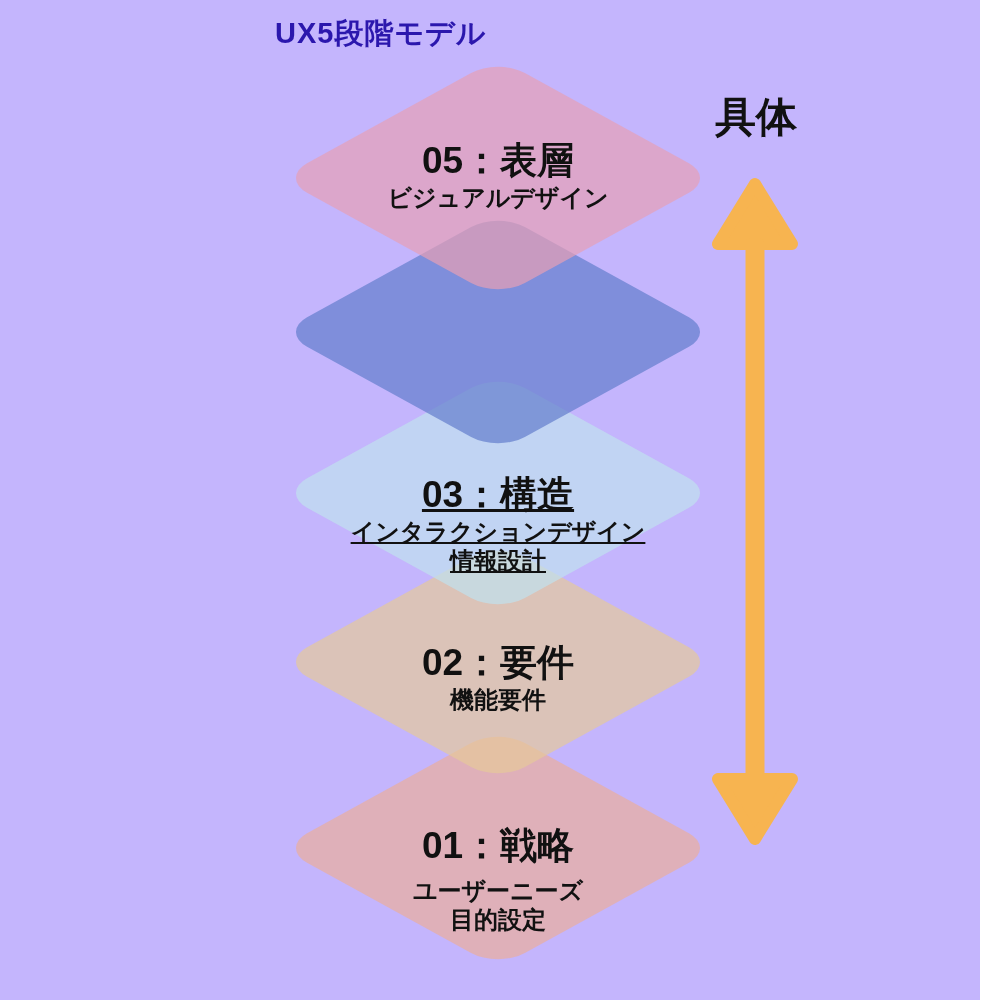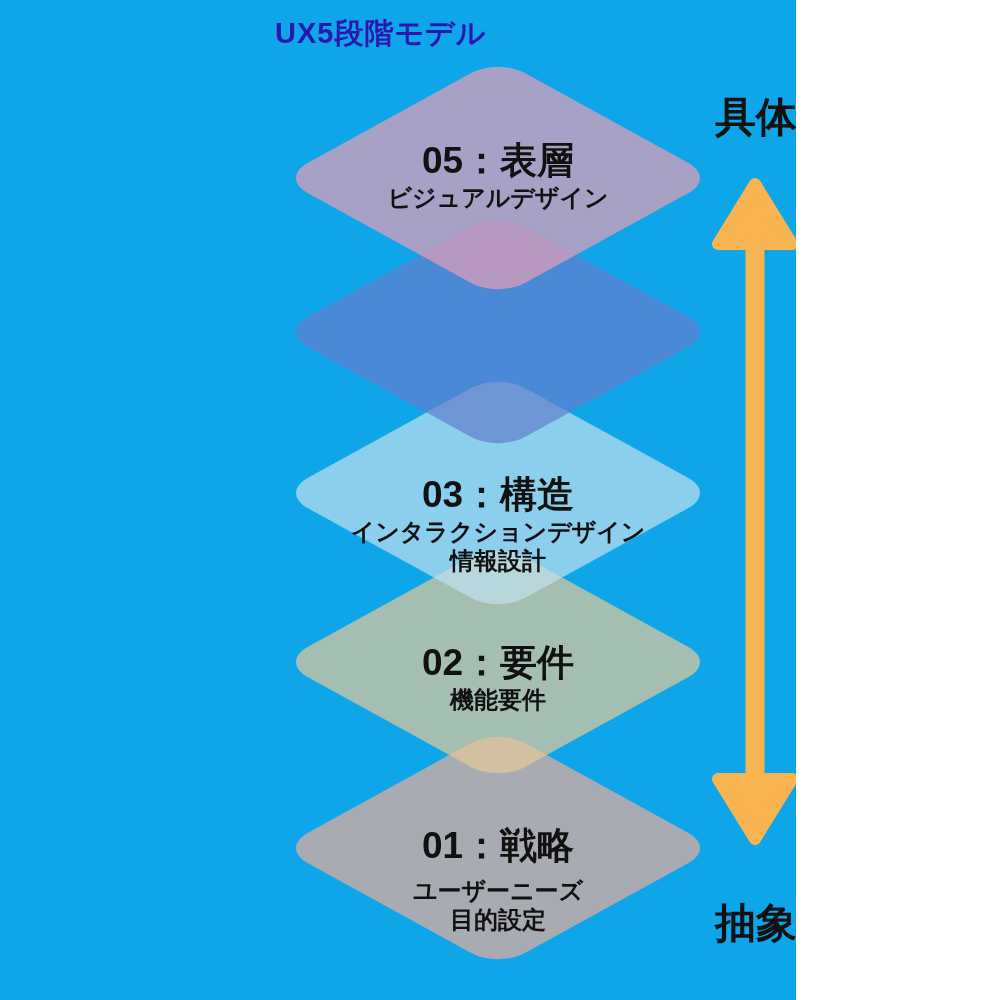--- a/index.html
+++ b/index.html
@@ -1,20 +1,20 @@
 <!DOCTYPE html>
 <html><head>
 <meta charset="utf-8">
 <style>
   html, body { margin: 0; padding: 0; background: #ffffff; }
   .canvas {
     position: relative;
-    width: 796px;
+    width: 980px;
     height: 1000px;
-    background: #0ea5e9;
+    background: #c4b5fd;
     overflow: hidden;
     font-family: "Liberation Sans", "DejaVu Sans", sans-serif;
   }
 
   .title {
     position: absolute;
     left: 275px;
     top: 14px;
     margin: 0;
     font-size: 29px;
@@ -43,21 +43,21 @@
     position: absolute;
     left: 498px;
     transform: translateX(-50%);
     width: 480px;
     text-align: center;
     color: #111111;
     z-index: 60;
   }
   .t5 { top: 139px; }
   .t4 { top: 301px; }
-  .t3 { top: 473px; }
+  .t3 { top: 473px; text-decoration: underline; }
   .t2 { top: 641px; }
   .t1 { top: 824px; }
   .heading {
     font-size: 37px;
     font-weight: 800;
     line-height: 44px;
   }
   .subs div {
     font-size: 24px;
     font-weight: 700;
@@ -137,15 +137,14 @@
     </div>
   </div>
 
   <svg class="arrow" viewBox="0 0 110 690" style="--arrow: #f7b450;">
     <path d="M55 14 L18 74 L92 74 Z"></path>
     <rect x="46" y="68" width="18" height="550" rx="4"></rect>
     <path d="M55 669 L18 609 L92 609 Z"></path>
   </svg>
 
   <div class="axis-label axis-top">具体</div>
-  <div class="axis-label axis-bottom">抽象</div>
 
 </div>
 
 </body></html>

